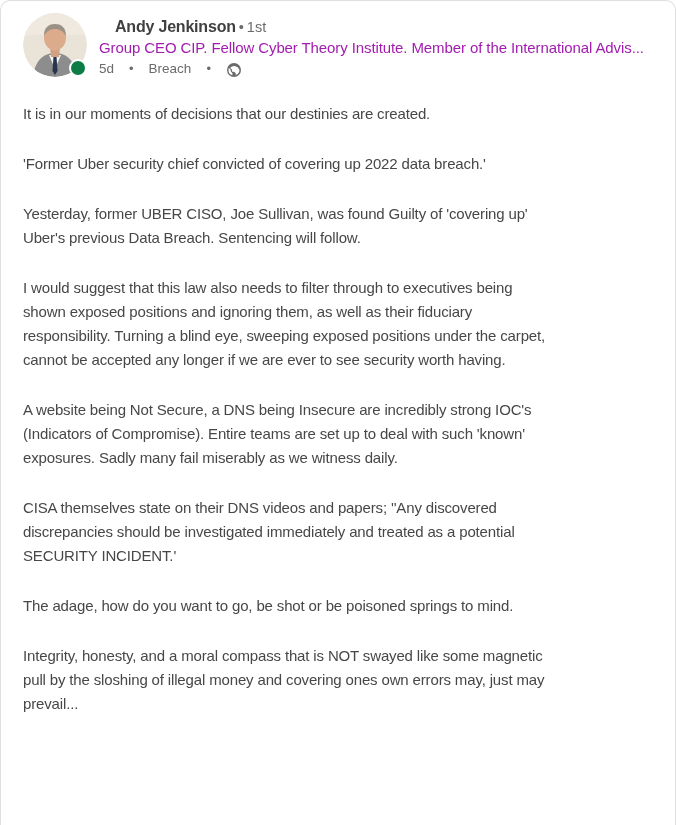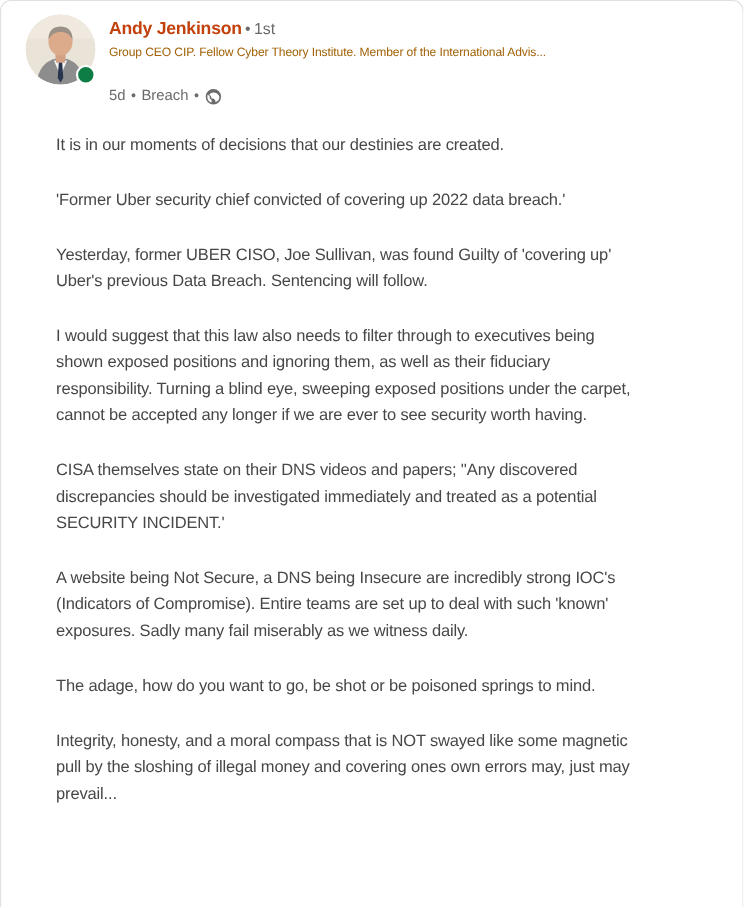--- a/index.html
+++ b/index.html
@@ -44,53 +44,53 @@
   .header-text { flex: 1; min-width: 0; padding-top: 3px; }
   .name-line {
     font-size: 16px;
     line-height: 22px;
     color: #1a1a1a;
     white-space: nowrap;
     overflow: hidden;
   }
   .actor-name {
     font-weight: bold;
-    color: #c2410c;
+    color: #404040;
     cursor: pointer;
     letter-spacing: -0.2px;
+    margin-left: 16px;
   }
   .degree-sep, .degree {
     font-weight: normal;
     font-size: 14.5px;
     color: #6b6b6b;
   }
   .degree-sep { margin: 0 3px; }
   .headline {
-    font-size: 11px;
+    font-size: 15px;
     line-height: 18px;
     margin-top: 1px;
-    color: #a16207;
+    color: #a21caf;
     letter-spacing: -0.1px;
     white-space: nowrap;
     overflow: hidden;
   }
   .time-line {
     display: flex;
     align-items: center;
-    gap: 5px;
-    margin-top: 21px;
+    gap: 15px;
+    margin-top: 3px;
     font-size: 13.5px;
     line-height: 18px;
     color: #6b6b6b;
   }
   .time-line .sep { font-size: 13px; }
   .globe { display: inline-block; width: 16px; height: 16px; margin-top: 1px; }
   .post-body {
     padding: 24px 22px 0 22px;
-    margin-left: 28px;
   }
   .post-body p {
     font-size: 15px;
     line-height: 24px;
     letter-spacing: -0.15px;
     color: #474747;
     white-space: pre-line;
     margin: 0 0 26px 0;
   }
   .post-body p:last-child { margin-bottom: 0; }
@@ -151,25 +151,25 @@
 
   <div class="post-body">
       <p>It is in our moments of decisions that our destinies are created.</p>
       <p>'Former Uber security chief convicted of covering up 2022 data breach.'</p>
       <p>Yesterday, former UBER CISO, Joe Sullivan, was found Guilty of 'covering up'
 Uber's previous Data Breach. Sentencing will follow.</p>
       <p>I would suggest that this law also needs to filter through to executives being
 shown exposed positions and ignoring them, as well as their fiduciary
 responsibility. Turning a blind eye, sweeping exposed positions under the carpet,
 cannot be accepted any longer if we are ever to see security worth having.</p>
+      <p>A website being Not Secure, a DNS being Insecure are incredibly strong IOC's
+(Indicators of Compromise). Entire teams are set up to deal with such 'known'
+exposures. Sadly many fail miserably as we witness daily.</p>
       <p>CISA themselves state on their DNS videos and papers; ''Any discovered
 discrepancies should be investigated immediately and treated as a potential
 SECURITY INCIDENT.'</p>
-      <p>A website being Not Secure, a DNS being Insecure are incredibly strong IOC's
-(Indicators of Compromise). Entire teams are set up to deal with such 'known'
-exposures. Sadly many fail miserably as we witness daily.</p>
       <p>The adage, how do you want to go, be shot or be poisoned springs to mind.</p>
       <p>Integrity, honesty, and a moral compass that is NOT swayed like some magnetic
 pull by the sloshing of illegal money and covering ones own errors may, just may
 prevail...</p>
     </div>
 
 </div>
 
 </body></html>

